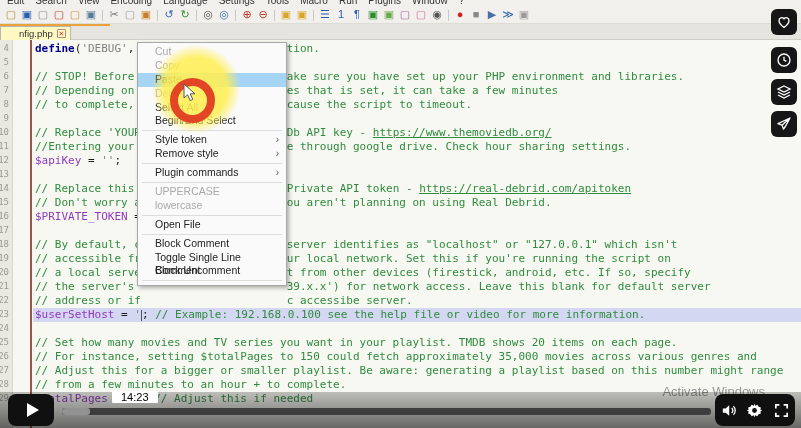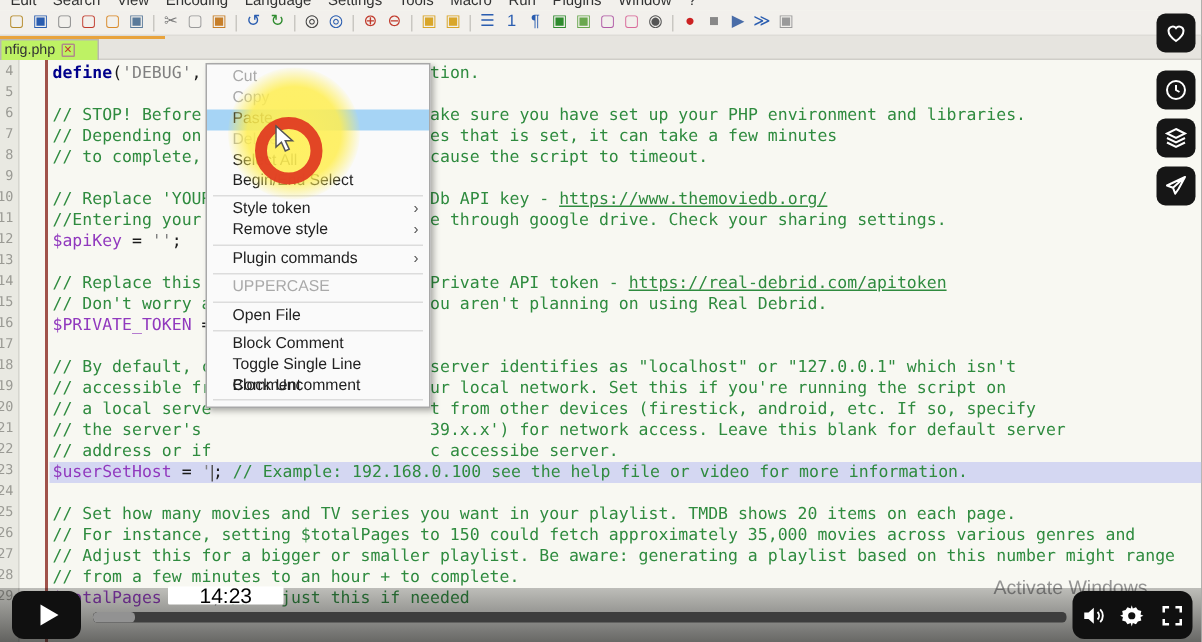--- a/index.html
+++ b/index.html
@@ -11,21 +11,21 @@
   .menubar-items { display:flex; gap:11px; padding-left:7px; transform:translateY(-5px); font-size:10px; color:#333; white-space:nowrap; }
 
   
   .toolbar { position:absolute; top:7px; left:0; right:0; height:17px; background:#f2f0ec; border-bottom:1px solid #dedcd7; display:flex; align-items:center; padding-left:3px; z-index:5; }
   .tb-icon { width:14px; height:14px; margin:0 1px; font-size:11px; line-height:13px; text-align:center; border-radius:2px; }
   .tb-sep { width:1px; height:11px; background:#c9c7c2; margin:0 3px; }
 
   
   .tabbar { position:absolute; top:24px; left:0; right:0; height:16px; background:#e6e4df; border-bottom:1px solid #cfcdc8; z-index:5; }
   .tab-accent { position:absolute; top:0; left:0; width:110px; height:2px; background:#e8a33d; }
-  .tab { position:absolute; left:0; top:2px; height:14px; min-width:66px; background:#bef264; border:1px solid #b9b7b2; border-bottom:none; display:flex; align-items:center; gap:4px; padding:0 4px 0 2px; }
+  .tab { position:absolute; left:0; top:2px; height:14px; min-width:66px; background:#fef9c3; border:1px solid #b9b7b2; border-bottom:none; display:flex; align-items:center; gap:4px; padding:0 4px 0 18px; }
   .tab-label { font-size:9.5px; color:#333; }
   .tab-close { width:9px; height:9px; border:1px solid #b08a8a; border-radius:1px; font-size:7px; line-height:7px; text-align:center; color:#c0392b; }
 
   
   .editor { position:absolute; top:40px; left:0; right:0; bottom:0; background:#f8f8f2; }
   .gutter-strip { position:absolute; top:0; bottom:0; left:0; width:13px; background:#e9e9e2; border-right:1px solid #d6d6cf; }
   .fold-line { position:absolute; top:0; bottom:0; left:30px; width:2px; background:#a0524a; }
   .code-lines { position:absolute; top:2px; left:0; right:0; }
   .code-line { position:relative; height:14px; display:flex; }
   .code-line.hl::before { content:""; position:absolute; left:33px; right:0; top:0; bottom:0; background:#d4d7f2; }
@@ -64,21 +64,21 @@
 
   
   .watermark { position:absolute; right:36px; bottom:29px; font-size:13px; color:rgba(122,122,122,.8); z-index:45; }
 
   
   .player { position:absolute; left:0; right:0; bottom:0; height:36px; background:linear-gradient(rgba(15,15,15,.25), rgba(15,15,15,.62)); z-index:50; }
   .play-btn { position:absolute; left:8px; bottom:2px; width:46px; height:32px; background:#101010; border-radius:8px; display:flex; align-items:center; justify-content:center; }
   .play-tri { width:0; height:0; border-left:12px solid #fff; border-top:7px solid transparent; border-bottom:7px solid transparent; margin-left:3px; }
   .timeline { position:absolute; left:62px; right:90px; bottom:13px; height:7px; background:#3d3d3d; border-radius:3px; overflow:hidden; }
   .tl-played { width:28px; height:100%; background:#929292; border-radius:3px; }
-  .time-tooltip { position:absolute; left:112px; bottom:25px; height:12px; line-height:12px; padding:0 21px; background:#fff; color:#000; font-size:14px; border-radius:1px; z-index:52; }
+  .time-tooltip { position:absolute; left:112px; bottom:25px; height:12px; line-height:12px; padding:0 9px; background:#fff; color:#000; font-size:11px; border-radius:1px; z-index:52; }
   .player-controls { position:absolute; right:6px; bottom:2px; width:80px; height:32px; background:#101010; border-radius:8px; display:flex; align-items:center; justify-content:space-around; }
 </style>
 </head>
 <body>
 
 <div class="screen">
 
   <div class="menubar">
     <div class="menubar-items">
         <span>Edit</span>
@@ -187,21 +187,21 @@
         <div class="code-line">
           <span class="gut">
             <span>10</span>
           </span>
           <span class="code"><span class="sg-cmt">// Replace 'YOUR</span><span class="sg-pad">                      </span><span class="sg-cmt">Db API key - </span><span class="sg-lnk">https://www.themoviedb.org/</span></span>
         </div>
         <div class="code-line">
           <span class="gut">
             <span>11</span>
           </span>
-          <span class="code"><span class="sg-cmt">//Entering your </span><span class="sg-pad">                      </span><span class="sg-cmt">e through google drive. Check your sharing settings.</span></span>
+          <span class="code"><span class="sg-cmt">//Entering your </span><span class="sg-pad">                      </span><span class="sg-cmt">e through google drive. Check hour sharing settings.</span></span>
         </div>
         <div class="code-line">
           <span class="gut">
             <span>12</span>
           </span>
           <span class="code"><span class="sg-var">$apiKey</span><span class="sg-pln"> = </span><span class="sg-str">''</span><span class="sg-pln">;</span></span>
         </div>
         <div class="code-line">
           <span class="gut">
             <span>13</span>
@@ -314,20 +314,21 @@
       <div class="cm-item disabled"><span>Delete</span></div>
       <div class="cm-item"><span>Select All</span></div>
       <div class="cm-item"><span>Begin/End Select</span></div>
       <div class="cm-sep"></div>
       <div class="cm-item"><span>Style token</span><span class="cm-arrow">›</span></div>
       <div class="cm-item"><span>Remove style</span><span class="cm-arrow">›</span></div>
       <div class="cm-sep"></div>
       <div class="cm-item"><span>Plugin commands</span><span class="cm-arrow">›</span></div>
       <div class="cm-sep"></div>
       <div class="cm-item disabled"><span>UPPERCASE</span></div>
+      <div class="cm-item disabled"><span>lowercase</span></div>
       <div class="cm-sep"></div>
       <div class="cm-item"><span>Open File</span></div>
       <div class="cm-sep"></div>
       <div class="cm-item"><span>Block Comment</span></div>
       <div class="cm-item"><span>Toggle Single Line Comment</span></div>
       <div class="cm-item"><span>Block Uncomment</span></div>
       <div class="cm-sep"></div>
     </div>
 
   <div class="click-glow"></div>

